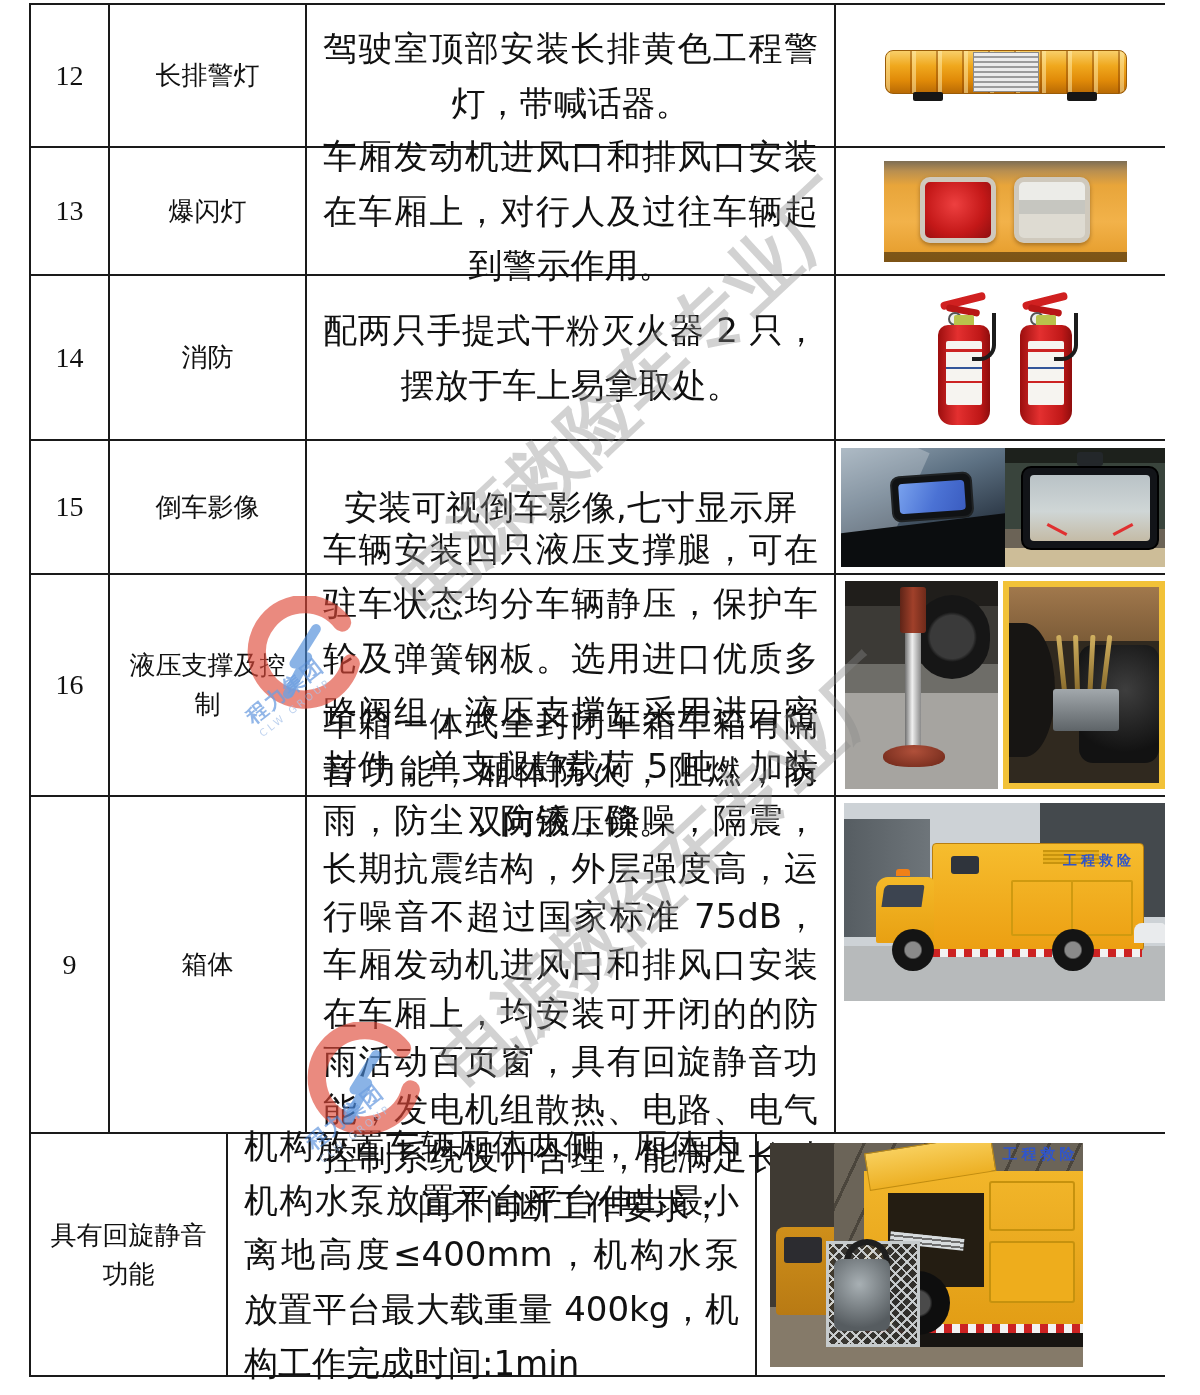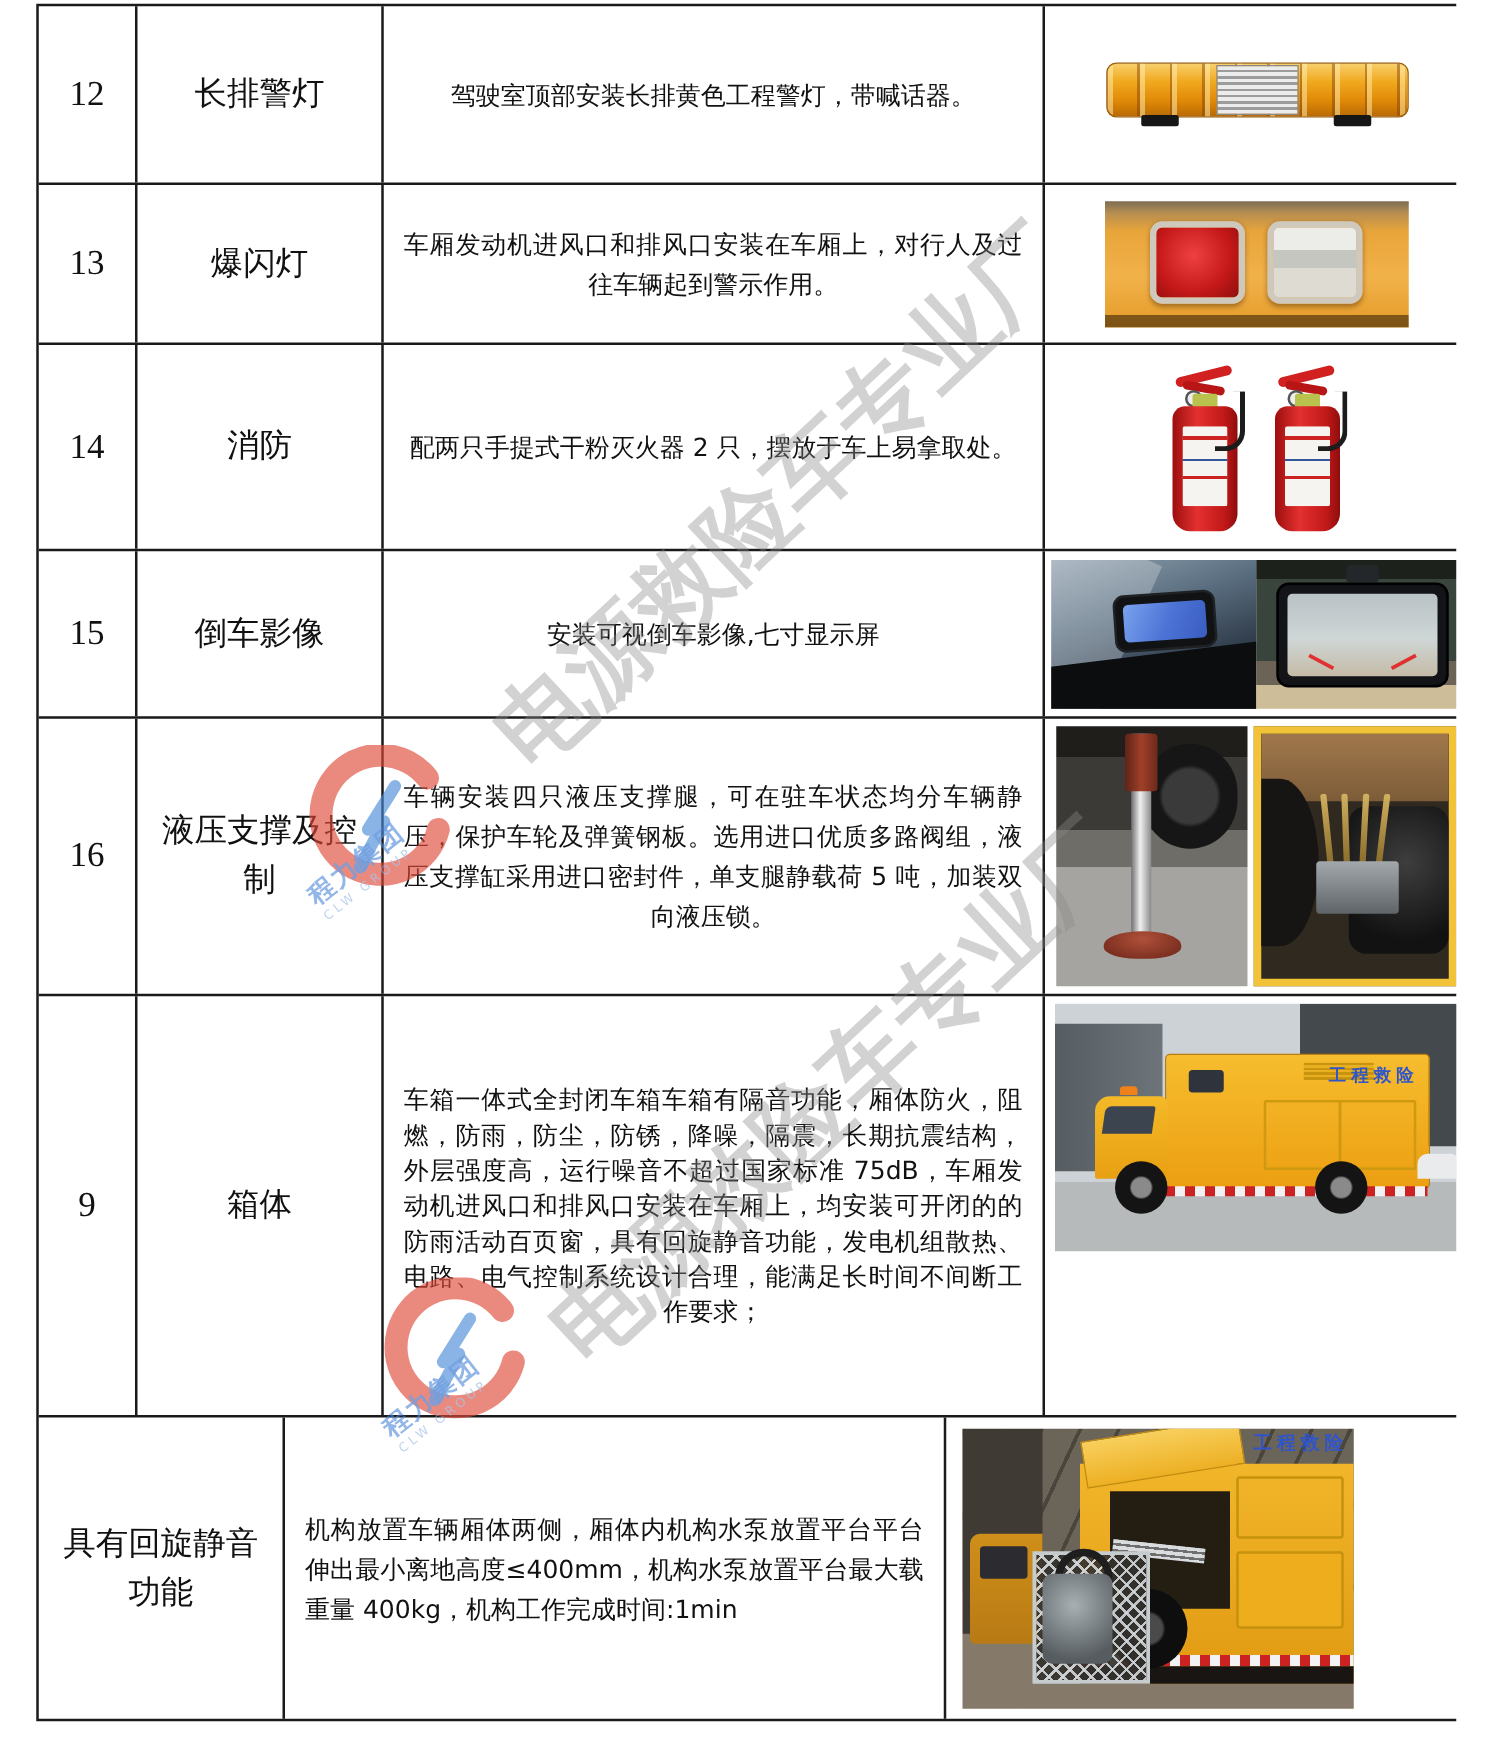--- a/index.html
+++ b/index.html
@@ -4,21 +4,21 @@
 <style>
   html,body{margin:0;padding:0;background:#fff;}
   .page{position:relative;width:1165px;height:1395px;background:#fff;overflow:hidden;
         font-family:"DejaVu Sans","Liberation Sans",sans-serif;color:#111;}
   .tbl{position:absolute;left:29px;top:3px;width:1147px;border:2px solid #1a1a1a;}
   .row{display:flex;border-bottom:2px solid #1a1a1a;}
   .row:last-child{border-bottom:none;}
   .cell{box-sizing:border-box;border-right:2px solid #1a1a1a;display:flex;align-items:center;justify-content:center;}
   .c-no{width:79px;font-family:"Liberation Serif","DejaVu Serif",serif;font-size:28px;}
   .c-name{width:197px;font-size:26px;text-align:center;padding:12px 18px;line-height:1.5;}
-  .c-desc{width:529px;font-size:20px;line-height:1.6;padding:4px 16px;text-align:justify;text-align-last:center;}
+  .c-desc{width:529px;font-size:34px;line-height:1.6;padding:4px 16px;text-align:justify;text-align-last:center;}
   .c-img{width:338px;border-right:none;position:relative;}
   .r12{height:141px}.r13{height:126px}.r14{height:163px}.r15{height:132px}
   .r16{height:220px}.r17{height:335px}.r18{height:241px}
   .r17 .c-desc{line-height:1.42;}
   .r18 .c-desc{text-align-last:left;}
 
   
   .ph12{position:relative;width:240px;height:64px;}
   .lb-body{position:absolute;left:0;top:6px;width:240px;height:42px;border-radius:8px;border:1px solid #9a5c08;
     background:linear-gradient(180deg,#f8cf6a 0%,#f0a81e 35%,#e08a08 70%,#b96a04 100%);}

